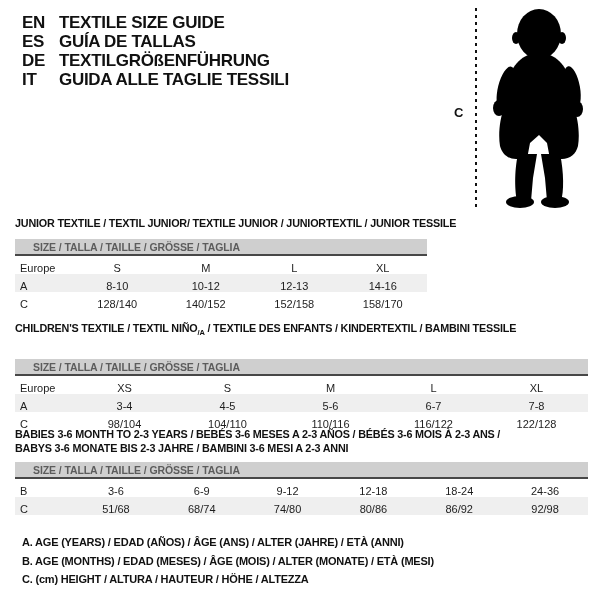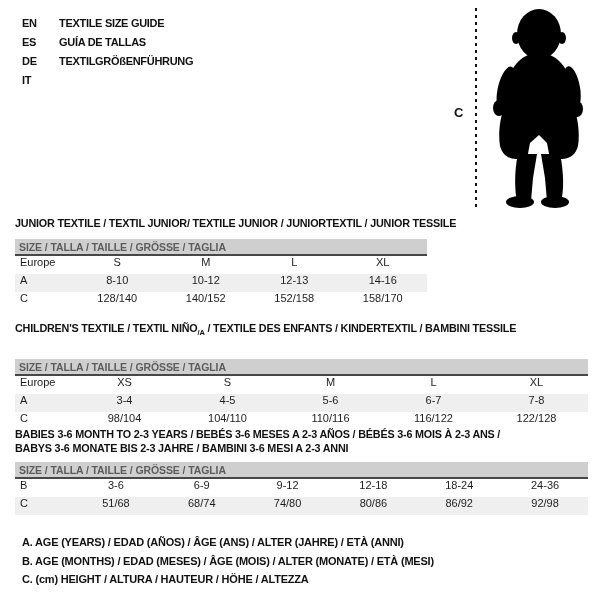--- a/index.html
+++ b/index.html
@@ -2,21 +2,21 @@
 <html><head>
 <meta charset="utf-8">
 <style>
   html,body{margin:0;padding:0;background:#fff;}
   .page{position:relative;width:600px;height:600px;background:#ffffff;overflow:hidden;
         font-family:"Liberation Sans",sans-serif;color:#1a1a1a;}
 
   
   .lang-block{position:absolute;left:22px;top:13px;}
   .lang-line{display:flex;height:19px;align-items:center;font-weight:bold;
-             font-size:11px;letter-spacing:-0.3px;color:#111;}
+             font-size:17px;letter-spacing:-0.3px;color:#111;}
   .lang-code{width:37px;flex:0 0 37px;}
 
   
   .dotted-line{position:absolute;left:475px;top:8px;width:2px;height:200px;
                background:repeating-linear-gradient(to bottom,#111 0 3px,transparent 3px 7px);}
   .height-label{position:absolute;left:454px;top:105px;font-weight:bold;font-size:13px;color:#111;}
   .baby-svg{position:absolute;left:486px;top:4px;}
 
   
   .tsec{position:absolute;left:15px;}
@@ -24,23 +24,23 @@
   .tsec-2{top:321px;width:573px;}
   .tsec-3{top:427px;width:573px;}
   .tbl-title{font-size:10.8px;font-weight:bold;color:#111;line-height:14px;
              white-space:nowrap;letter-spacing:-0.2px;}
   .tbl-title .sub{font-size:7.5px;vertical-align:sub;}
   .tsec-1 .tbl-title{margin-bottom:9px;}
   .tsec-2 .tbl-title{margin-bottom:19px;}
   .tsec-3 .tbl-title{margin-bottom:7px;}
   .size-bar{height:17px;background:#cfcfcf;border-bottom:2px solid #474747;
             font-size:10.5px;font-weight:bold;color:#5c5c5c;display:flex;
-            align-items:center;padding-left:4px;box-sizing:border-box;
+            align-items:center;padding-left:18px;box-sizing:border-box;
             letter-spacing:-0.1px;}
-  .trow{display:flex;height:18px;align-items:flex-start;font-size:11px;color:#1d1d1d;}
+  .trow{display:flex;height:18px;align-items:flex-end;font-size:11px;color:#1d1d1d;}
   .trow.shaded{background:#efefef;}
   .tlabel{flex:0 0 58px;width:58px;padding-left:5px;box-sizing:border-box;}
   .tcell{flex:1;text-align:center;}
 
   
   .legend{position:absolute;left:22px;top:536px;}
   .legend-line{height:18.5px;font-size:11px;font-weight:bold;color:#111;
                letter-spacing:-0.2px;white-space:nowrap;}
 </style>
 </head>
@@ -56,20 +56,21 @@
     <div class="lang-line">
       <span class="lang-code">ES</span>
       <span>GUÍA DE TALLAS</span>
     </div>
     <div class="lang-line">
       <span class="lang-code">DE</span>
       <span>TEXTILGRÖßENFÜHRUNG</span>
     </div>
     <div class="lang-line">
       <span class="lang-code">IT</span>
+      <span>GUIDA ALLE TAGLIE TESSILI</span>
     </div>
   </div>
 
   <div class="dotted-line"></div>
   <div class="height-label">C</div>
   <svg class="baby-svg" width="106" height="206" viewBox="0 0 106 206">
     <g fill="#000000">
       <ellipse cx="53" cy="30" rx="22" ry="25"></ellipse>
       <ellipse cx="30" cy="34" rx="4" ry="6"></ellipse>
       <ellipse cx="76" cy="34" rx="4" ry="6"></ellipse>

